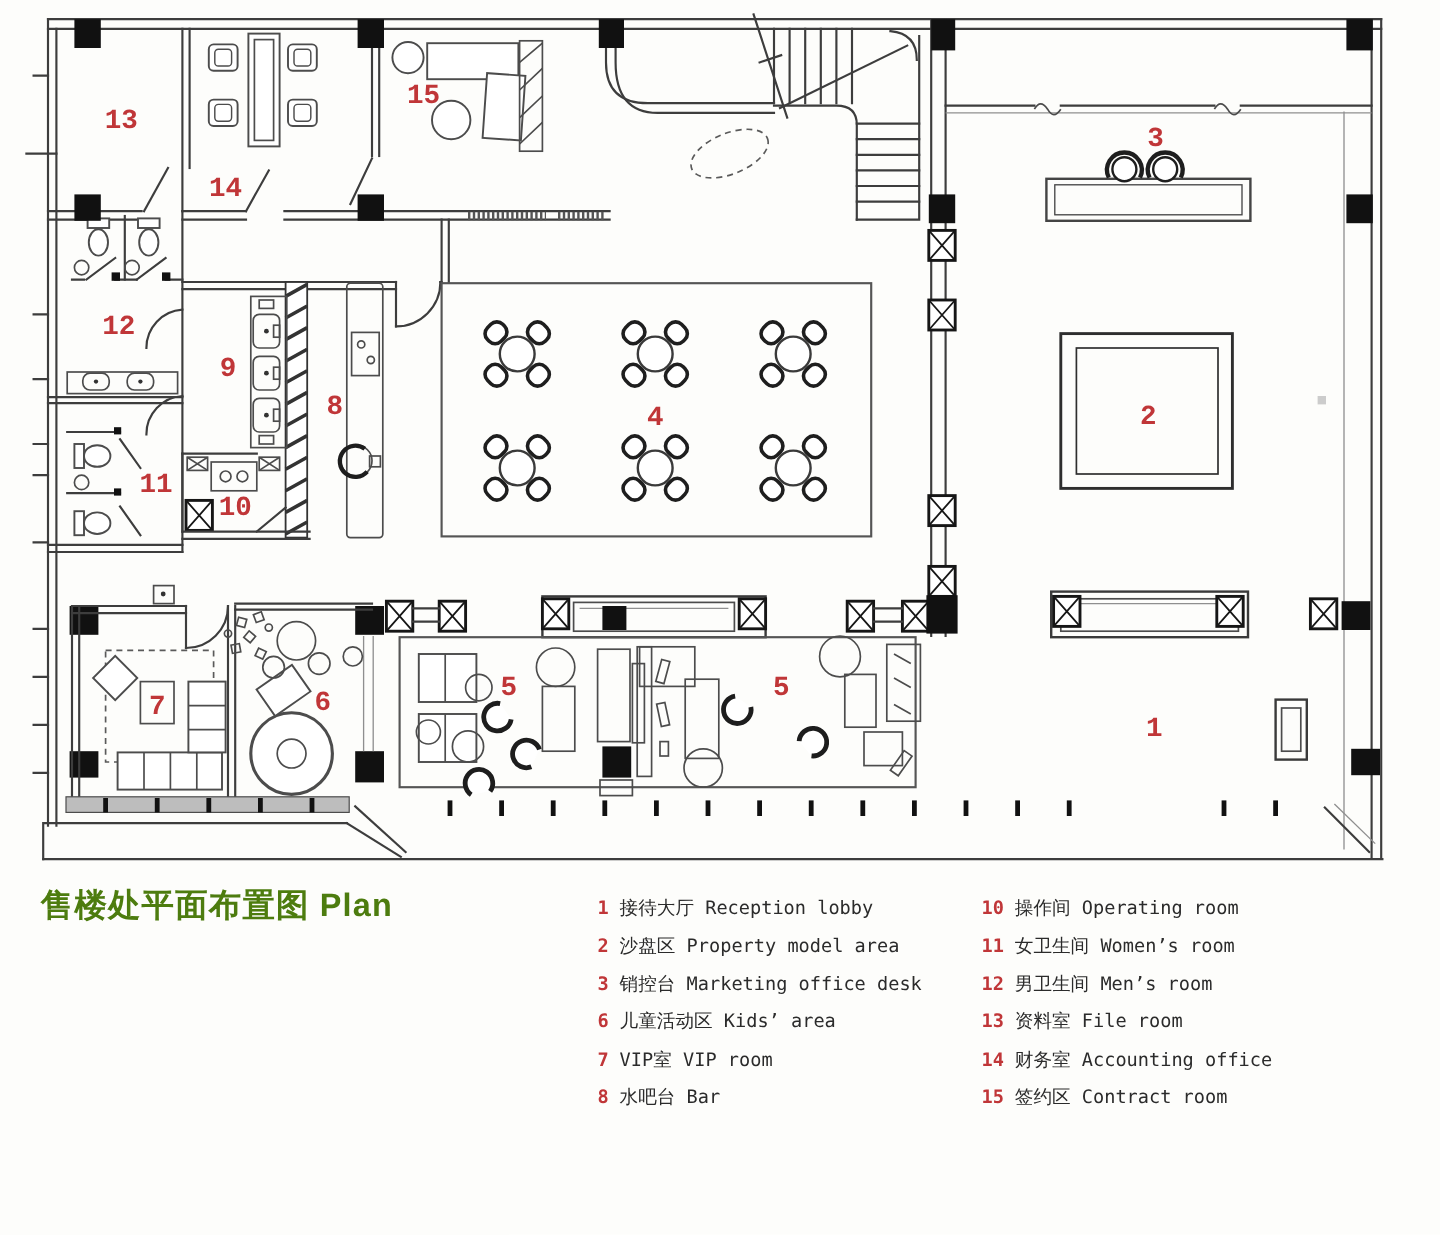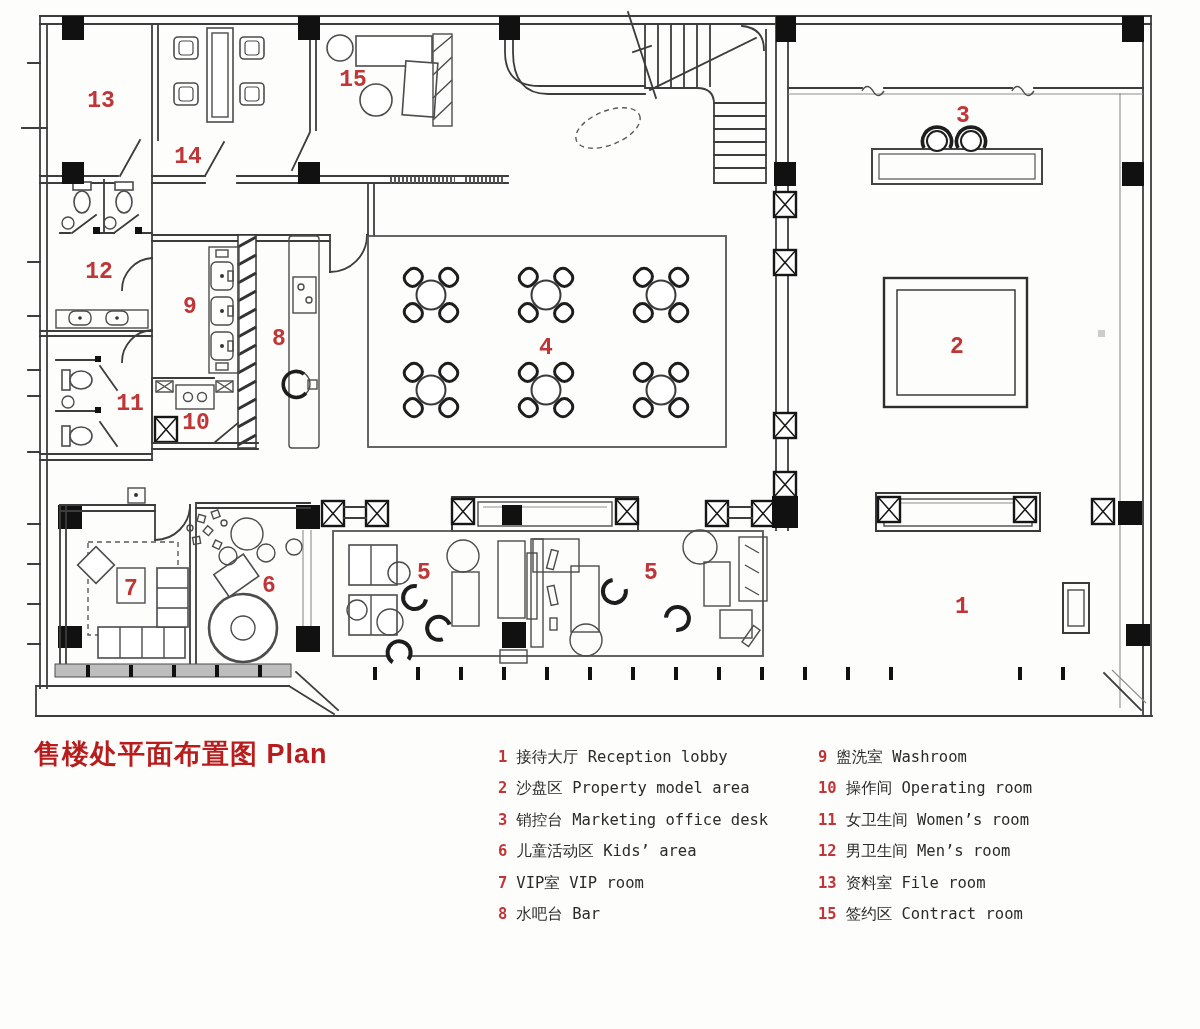--- a/index.html
+++ b/index.html
@@ -11,21 +11,21 @@
   .w{stroke:#3d3d3d;stroke-width:1.8;fill:none;stroke-linecap:square;}
   .wt{stroke:#8f8f8f;stroke-width:1.1;fill:none;}
   .f{stroke:#4c4c4c;stroke-width:1.6;fill:#ffffff;}
   .fn{stroke:#4c4c4c;stroke-width:1.4;fill:none;}
   .blk{fill:#111111;stroke:none;}
   .gray{fill:#bdbdbd;stroke:#4c4c4c;stroke-width:1;}
   .dash{stroke:#5a5a5a;stroke-width:1.4;fill:none;stroke-dasharray:5 4;}
   .plabel{font-family:"Liberation Mono","DejaVu Sans Mono",monospace;font-weight:bold;font-size:23px;}
   
   .page-title{position:absolute;left:34px;top:736px;margin:0;font-size:27px;font-weight:bold;
-              color:#b91c1c;letter-spacing:1px;
+              color:#4d7c0f;letter-spacing:1px;
               font-family:"Liberation Sans","DejaVu Sans",sans-serif;text-align:right;}
   .legend-col{position:absolute;top:742px;margin:0;padding:0;list-style:none;
               font-family:"DejaVu Sans Mono","Liberation Mono",monospace;font-size:15.5px;color:#2b2b2b;}
   .legend-col li{height:31.4px;line-height:31.4px;white-space:nowrap;}
   .legend-col .lnum{font-weight:bold;margin-right:9px;}
   #legend-col1{left:468px;margin-left:30px;}
   #legend-col2{left:818px;}
 </style>
 </head>
 <body>
@@ -438,21 +438,21 @@
 
   <ul class="legend-col" id="legend-col1">
       <li><span class="lnum" style="color: rgb(192, 54, 56);">1</span><span>接待大厅 Reception lobby</span></li>
       <li><span class="lnum" style="color: rgb(192, 54, 56);">2</span><span>沙盘区 Property model area</span></li>
       <li><span class="lnum" style="color: rgb(192, 54, 56);">3</span><span>销控台 Marketing office desk</span></li>
       <li><span class="lnum" style="color: rgb(192, 54, 56);">6</span><span>儿童活动区 Kids’ area</span></li>
       <li><span class="lnum" style="color: rgb(192, 54, 56);">7</span><span>VIP室 VIP room</span></li>
       <li><span class="lnum" style="color: rgb(192, 54, 56);">8</span><span>水吧台 Bar</span></li>
     </ul>
   <ul class="legend-col" id="legend-col2">
-      <li><span class="lnum" style="color: rgb(192, 54, 56);">9</span><span>盥洗室 Washroom</span></li>
       <li><span class="lnum" style="color: rgb(192, 54, 56);">10</span><span>操作间 Operating room</span></li>
       <li><span class="lnum" style="color: rgb(192, 54, 56);">11</span><span>女卫生间 Women’s room</span></li>
       <li><span class="lnum" style="color: rgb(192, 54, 56);">12</span><span>男卫生间 Men’s room</span></li>
       <li><span class="lnum" style="color: rgb(192, 54, 56);">13</span><span>资料室 File room</span></li>
+      <li><span class="lnum" style="color: rgb(192, 54, 56);">14</span><span>财务室 Accounting office</span></li>
       <li><span class="lnum" style="color: rgb(192, 54, 56);">15</span><span>签约区 Contract room</span></li>
     </ul>
 
 </div>
 
 </body></html>

